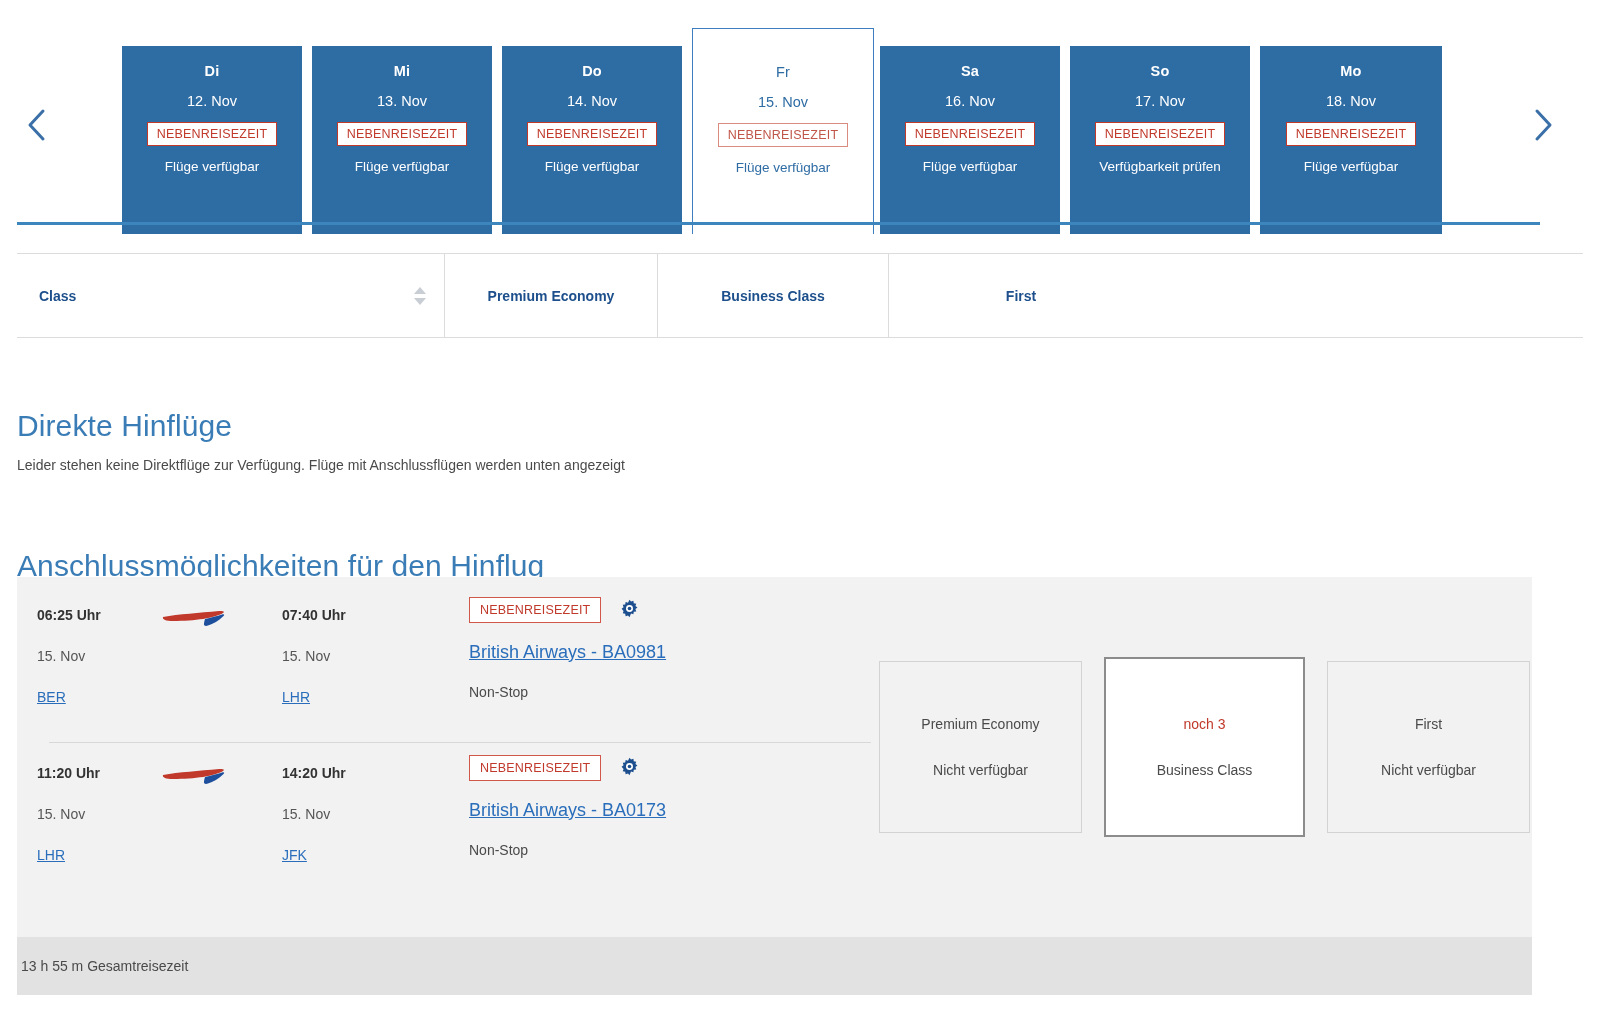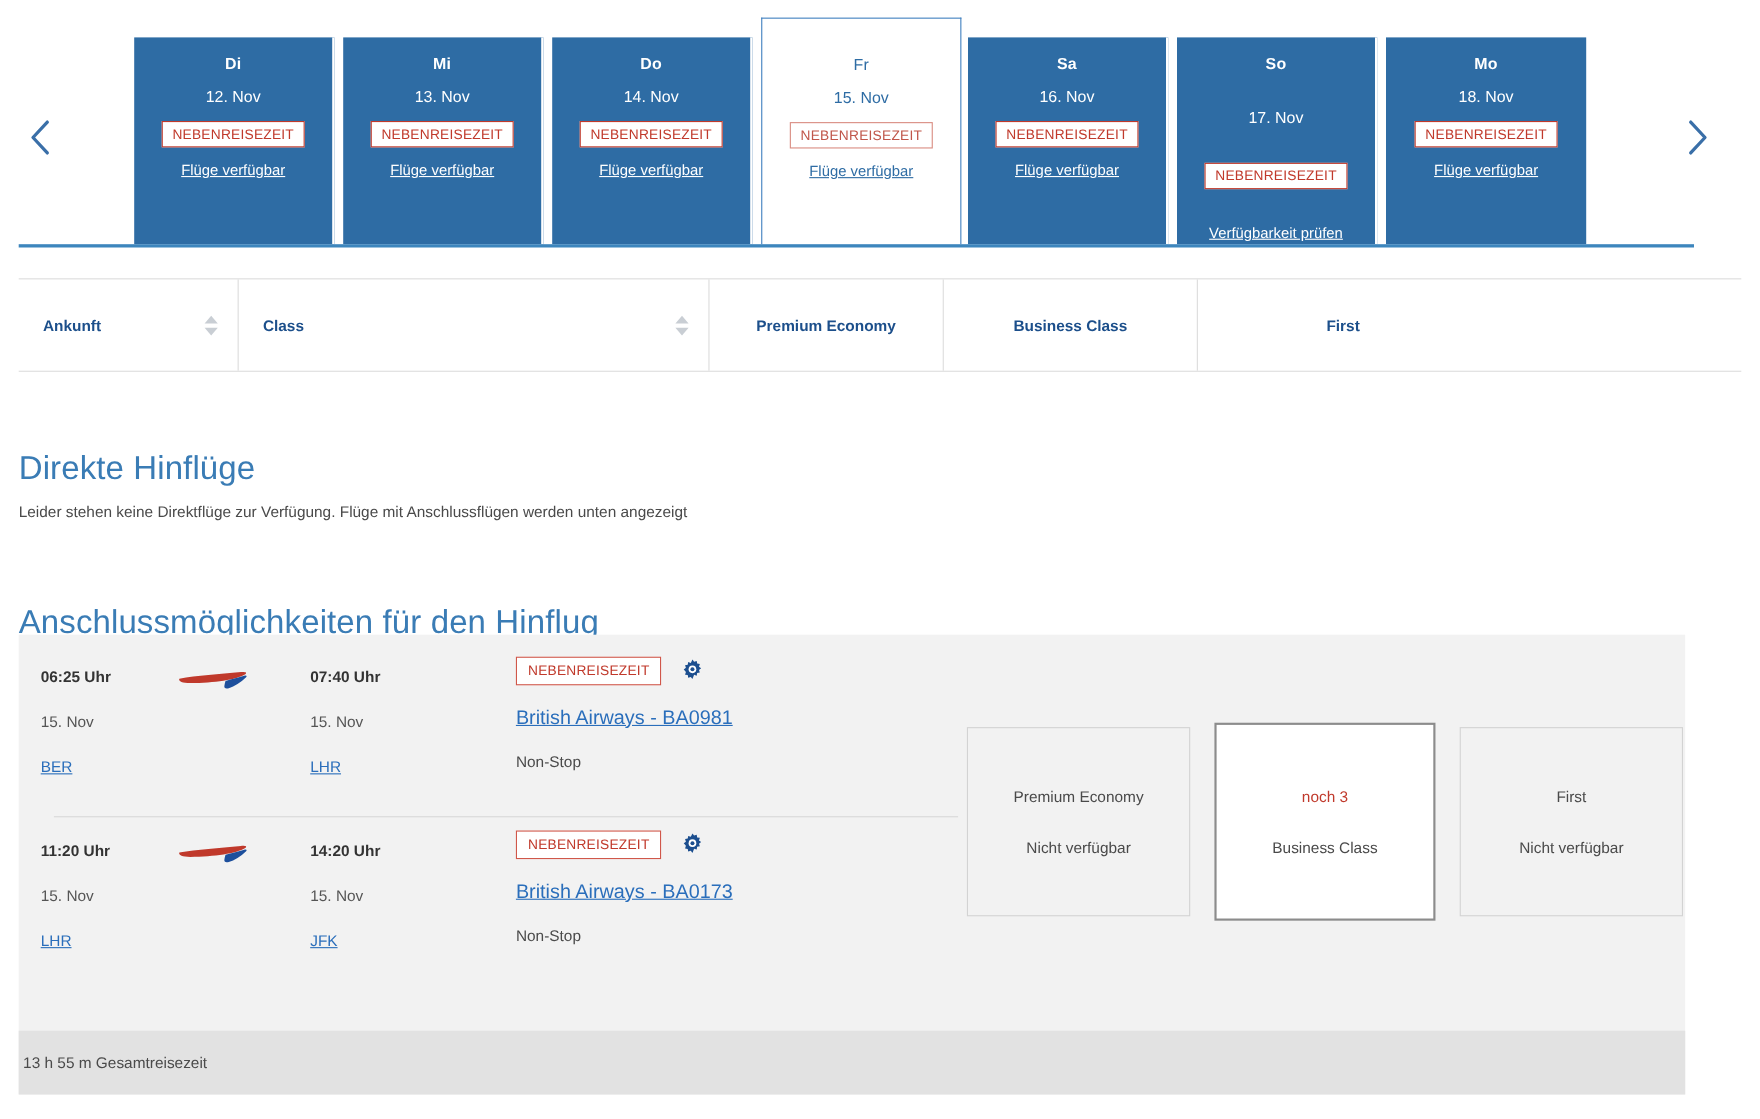--- a/index.html
+++ b/index.html
@@ -34,21 +34,21 @@
     justify-content: center;
     cursor: pointer;
   }
   .date-nav.prev { left: 17px; }
   .date-nav.next { left: 1523px; }
   .date-nav svg { display: block; }
 
   .date-track {
     position: absolute;
     left: 122px;
-    top: 0;
+    top: 12px;
     width: 1332px;
     height: 280px;
   }
   .date-tile {
     position: absolute;
     top: 34px;
     width: 182px;
     height: 188px;
     background: #2e6ca4;
     box-sizing: border-box;
@@ -95,21 +95,20 @@
   }
   .date-tile.selected .badge-offpeak {
     border-color: #d98b80;
     color: #c0564a;
   }
   .date-tile .avail {
     font-size: 13.5px;
     color: #ffffff;
     margin-top: 14px;
     line-height: 1;
-    text-decoration: underline;
   }
   .date-tile.selected .avail { color: #2e6ca4; }
 
   .strip-rule {
     position: absolute;
     left: 17px;
     top: 222px;
     width: 1523px;
     height: 3px;
     background: #3d86bd;
@@ -377,21 +376,21 @@
       <span class="dnum">15. Nov</span>
       <span class="badge-offpeak">NEBENREISEZEIT</span>
       <span class="avail">Flüge verfügbar</span>
     </div>
     <div class="date-tile" style="left:758px;">
       <span class="dow">Sa</span>
       <span class="dnum">16. Nov</span>
       <span class="badge-offpeak">NEBENREISEZEIT</span>
       <span class="avail">Flüge verfügbar</span>
     </div>
-    <div class="date-tile" style="left:948px;gap:19px;">
+    <div class="date-tile" style="left:948px;">
       <span class="dow">So</span>
       <span class="dnum">17. Nov</span>
       <span class="badge-offpeak">NEBENREISEZEIT</span>
       <span class="avail">Verfügbarkeit prüfen</span>
     </div>
     <div class="date-tile" style="left:1138px; border-right:none;">
       <span class="dow">Mo</span>
       <span class="dnum">18. Nov</span>
       <span class="badge-offpeak">NEBENREISEZEIT</span>
       <span class="avail">Flüge verfügbar</span>
@@ -403,27 +402,20 @@
       <polyline points="5,3 18,17 5,31" fill="none" stroke="#3a6fa8" stroke-width="3" stroke-linecap="round" stroke-linejoin="round"></polyline>
     </svg>
   </div>
 
   <div class="strip-rule"></div>
 </div>
 
 <div class="colhead">
 
 
-  <div class="cell sortable c-ankunft">
-    <span class="label">Ankunft</span>
-    <span class="sorter">
-      <span class="tri up"></span>
-      <span class="tri down"></span>
-    </span>
-  </div>
 
   <div class="cell sortable c-flug">
     <span class="label">Class</span>
     <span class="sorter">
       <span class="tri up"></span>
       <span class="tri down"></span>
     </span>
   </div>
 
   <div class="cell plain c-pe">

